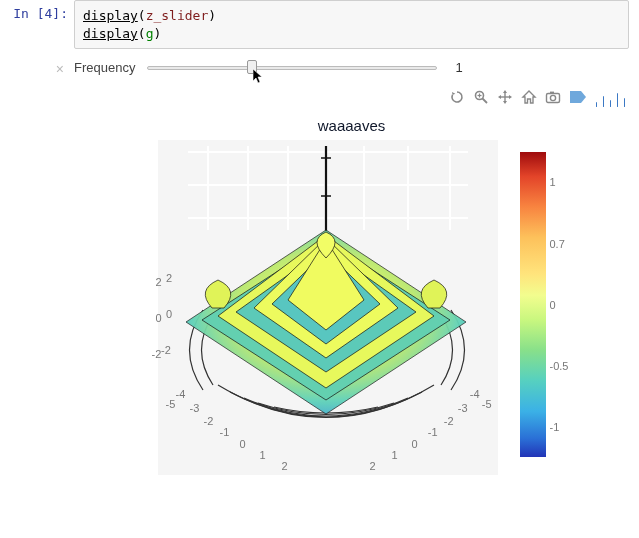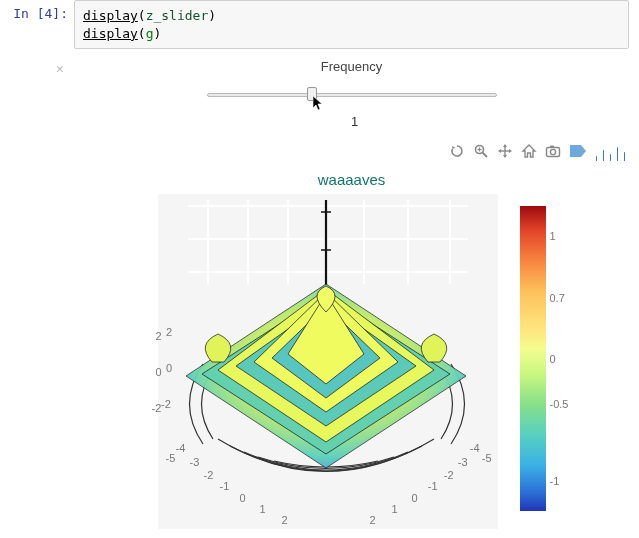--- a/index.html
+++ b/index.html
@@ -34,21 +34,21 @@
     padding: 6px 8px;
     font-family: "DejaVu Sans Mono", Menlo, Consolas, monospace;
     font-size: 13px;
     line-height: 1.35;
     white-space: pre;
     color: #000;
     margin-right: 10px;
   }
   .code-input .fn { color: #000; text-decoration: underline; }
   .code-input .paren { color: #000; }
-  .code-input .var { color: #14532d; }
+  .code-input .var { color: #7f1d1d; }
   .code-input .var-g { color: #008000; }
   .output-area {
     display: flex;
     margin-top: 4px;
   }
   .out-prompt {
     width: 74px;
     flex-shrink: 0;
     text-align: right;
     padding-right: 10px;
@@ -61,21 +61,20 @@
   }
   .output-body {
     flex: 1;
     padding-right: 10px;
   }
   .slider-row {
     display: flex;
     align-items: center;
     gap: 12px;
     padding: 6px 0 2px 0;
-    flex-direction: column;
   }
   .slider-label { color: #444; }
   .slider-wrap {
     position: relative;
     width: 290px;
     height: 16px;
   }
   .slider-track {
     position: absolute;
     top: 7px; left: 0; right: 0;
@@ -103,21 +102,21 @@
   }
   .toolbar {
     display: flex;
     justify-content: flex-end;
     gap: 8px;
     margin-top: 12px;
     padding-right: 4px;
     color: #888;
   }
   .toolbar .tool { cursor: pointer; font-size: 16px; }
-  .title { text-align: center; margin: 8px 0 6px 0; font-size: 15px; color: #0f766e; }
+  .title { text-align: center; margin: 8px 0 6px 0; font-size: 15px; color: #0f172a; }
   .plot-wrap {
     display: flex;
     align-items: flex-start;
     justify-content: center;
     gap: 22px;
   }
   .plot3d {
     width: 340px; height: 335px;
     background: #f5f5f5;
     position: relative;
@@ -332,19 +331,19 @@
         <span class="axis-label" style="right:80px;top:298px">0</span>
         <span class="axis-label" style="right:100px;top:309px">1</span>
         <span class="axis-label" style="right:122px;top:320px">2</span>
       </div>
 
       <div class="colorbar">
         <div class="colorbar-grad"></div>
         <span class="cb-tick" style="top:30px">1</span>
         <span class="cb-tick" style="top:92px">0.7</span>
         <span class="cb-tick" style="top:153px">0</span>
-        <span class="cb-tick" style="top:198px">-0.5</span>
+        <span class="cb-tick" style="top:214px">-0.5</span>
         <span class="cb-tick" style="top:275px">-1</span>
       </div>
     </div>
 
   </div>
 </div>
 
 </body></html>

